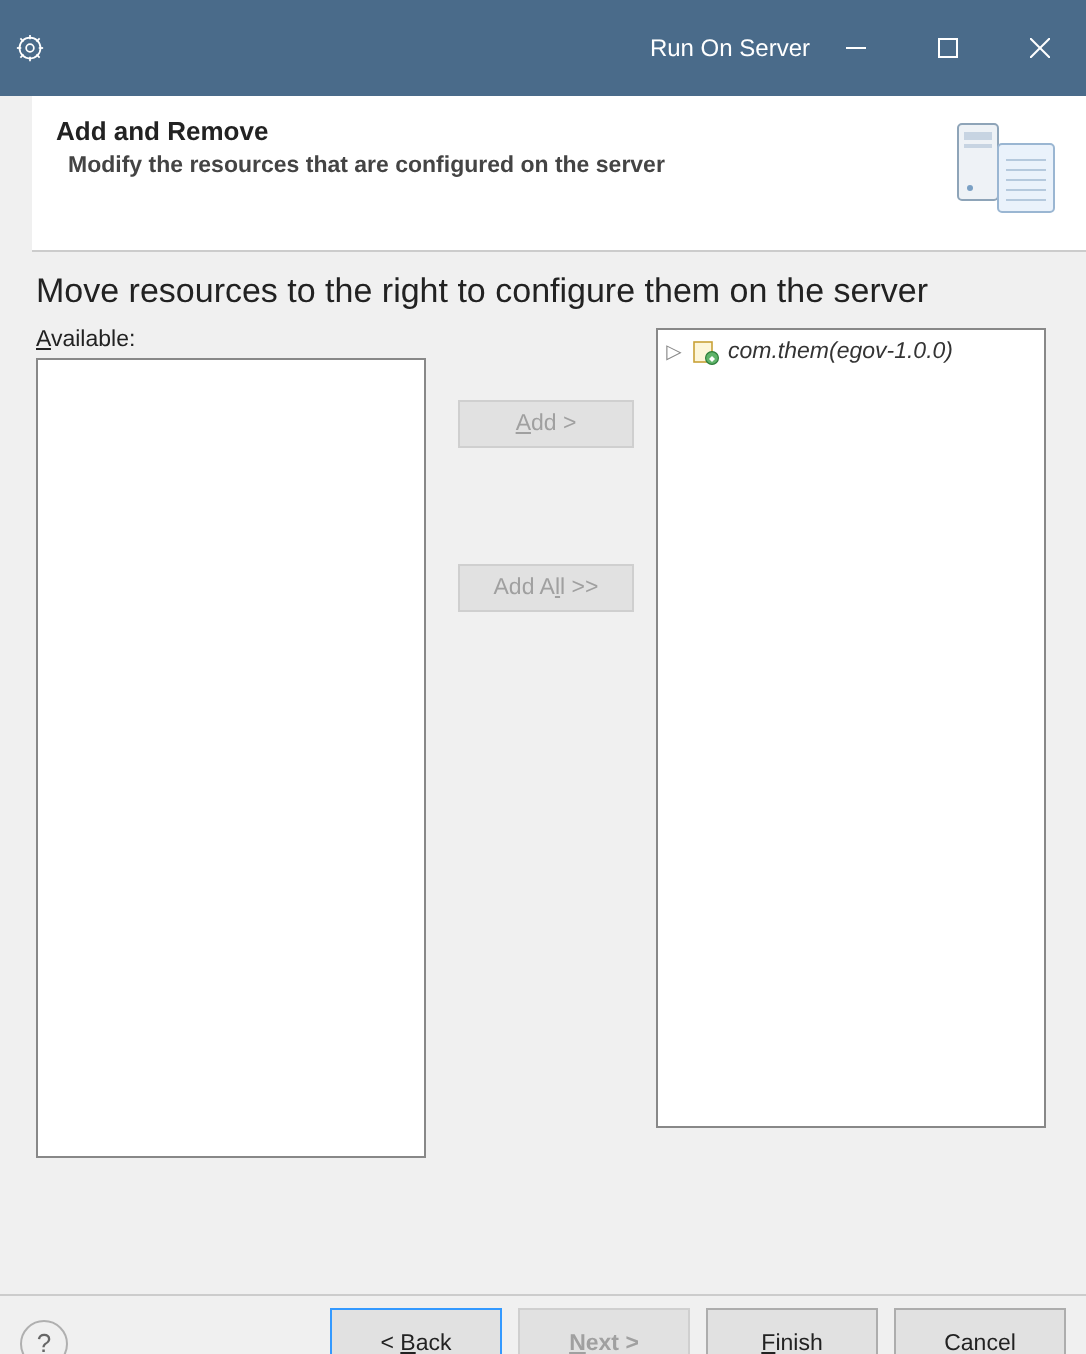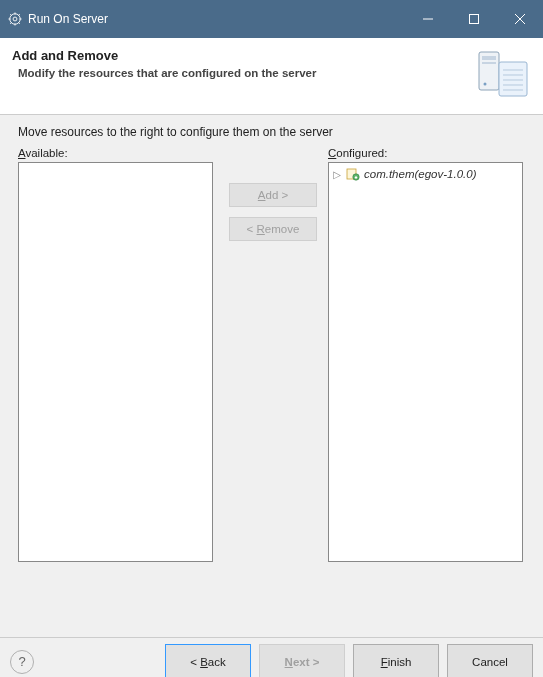--- a/index.html
+++ b/index.html
@@ -1,51 +1,53 @@
 <!DOCTYPE html>
 <html><head>
 <meta charset="utf-8">
 <style>
 * { box-sizing: border-box; margin: 0; padding: 0; font-family: "Segoe UI", Tahoma, sans-serif; }
 html, body { width: 543px; height: 677px; background: #fff; overflow: hidden; }
 
 .titlebar {
-  height: 38px;
+  height: 48px;
   background: #4a6b8a;
   color: #fff;
   display: flex;
   align-items: center;
   padding: 0 0 0 8px;
   font-size: 12px;
+  text-align: right;
 }
 .titlebar .gear { margin-right: 6px; display:inline-flex; }
 .titlebar .title-text { flex: 1; }
 .titlebar .win-btn {
   width: 46px; height: 30px;
   display:inline-flex; align-items:center; justify-content:center;
   color:#fff; font-size:10px;
 }
 .titlebar .win-btn svg { display:block; }
 
 .header {
   background:#fff;
   border-bottom: 1px solid #ccc;
   padding: 10px 12px 12px 12px;
   display:flex;
   align-items:flex-start;
+  margin-left:16px;
 }
 .header .txt { flex:1; }
 .header h1 { font-size:13px; font-weight:bold; color:#222; margin-bottom:4px; }
 .header p { font-size:11.5px; color:#444; padding-left:6px;font-weight:bold; }
 .header .banner-icon { margin-left:10px; }
 
 .body-area {
   padding: 10px 18px 8px 18px;
 }
-.instr { font-size:12px; color:#222; margin-bottom:8px; }
+.instr { font-size:17px; color:#222; margin-bottom:8px; }
 
 .cols { display:flex; gap:0; }
 .col-left { width: 200px; }
 .col-mid { width: 110px; display:flex; flex-direction:column; align-items:center; padding-top:36px; }
 .col-right { flex:1; }
 
 .lbl { font-size:11.5px; color:#222; margin-bottom:3px; }
 .lbl .mn { text-decoration: underline; }
 
 .listbox {
@@ -178,27 +180,26 @@
   <div class="instr">Move resources to the right to configure them on the server</div>
   <div class="cols">
     <div class="col-left">
       <div class="lbl"><span class="mn">A</span><span>vailable:</span></div>
       <div class="listbox"></div>
     </div>
     <div class="col-mid">
       <div class="btn disabled">
             <span><span class="mn">A</span><span>dd &gt;</span></span>
           </div>
+      <div class="gap"></div>
       <div class="btn disabled">
-            <span><span>&lt; </span><span class="mn">R</span><span>emove</span></span>
+            <span><span>Add A</span><span class="mn">l</span><span>l &gt;&gt;</span></span>
           </div>
-      <div class="gap"></div>
     </div>
     <div class="col-right">
-      <div class="lbl"><span class="mn">C</span><span>onfigured:</span></div>
       <div class="listbox">
         <div class="tree-item">
           <span class="arrow">▷</span>
           <span class="icon">
             <svg width="14" height="14" viewBox="0 0 14 14">
               <rect x="1" y="2" width="9" height="10" fill="#fdf6d9" stroke="#c9a237" stroke-width="0.8"></rect>
               <circle cx="10" cy="10" r="3.2" fill="#5fb46a" stroke="#2e7d3b" stroke-width="0.6"></circle>
               <path d="M8.5 10.5 l1.5 -1.5 l1.5 1.5 l-1.5 1.5 z" fill="#fff"></path>
             </svg>
           </span>

